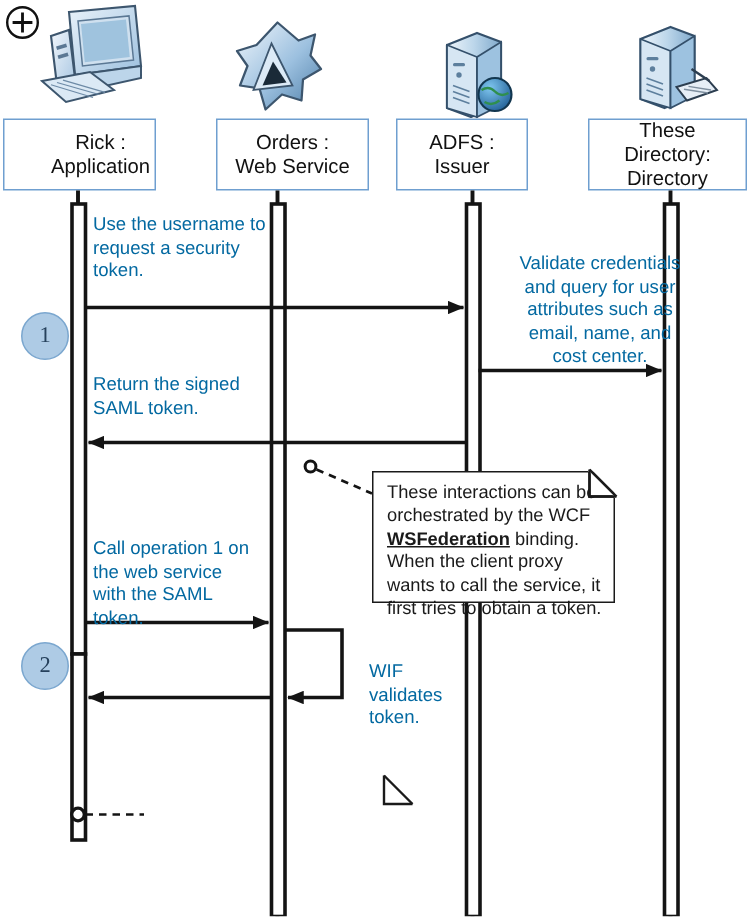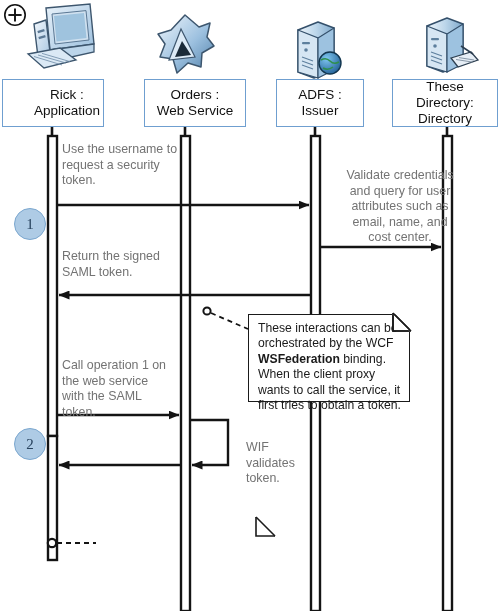--- a/index.html
+++ b/index.html
@@ -35,21 +35,21 @@
   
   .actor-icon{position:absolute;}
 
   
 
   
   .msg{
     position:absolute;
     font-size:12.4px;
     line-height:15.5px;
-    color:#737373;
+    color:#0369a1;
   }
   .msg.center{text-align:center;}
 
   
   .step{
     position:absolute;
     width:30px;height:30px;border-radius:50%;
     background:#aecbe5;
     border:1.5px solid #7ba7cf;
     display:flex;align-items:center;justify-content:center;
@@ -64,21 +64,21 @@
     background:#ffffff;
     border:1.6px solid #1a1a1a;
     font-size:12.2px;
     line-height:15.4px;
     padding:6px 8px 6px 9px;
     color:#1a1a1a;
   }
   .note .foldline{
     position:absolute;right:-2px;top:-2px;width:20px;height:20px;
   }
-  b{font-weight:bold;}
+  b{font-weight:bold;text-decoration:underline;}
 </style>
 </head>
 <body>
 
 <div id="canvas">
 
   <svg class="zoom-icon" viewBox="0 0 24 24">
     <circle cx="12" cy="12" r="10.2" fill="none" stroke="#111" stroke-width="1.6"></circle>
     <line x1="12" y1="5.4" x2="12" y2="18.6" stroke="#111" stroke-width="1.9"></line>
     <line x1="5.4" y1="12" x2="18.6" y2="12" stroke="#111" stroke-width="1.9"></line>
@@ -176,21 +176,21 @@
   </svg>
 
   <div class="actor-box" style="left:2px;top:79px;width:102px;height:48px;justify-content:flex-end;">
     <span class="actor-label">Rick :
 Application</span>
   </div>
   <div class="actor-box" style="left:134px;top:79px;width:102px;height:48px;margin-left:10px;">
     <span class="actor-label">Orders :
 Web Service</span>
   </div>
-  <div class="actor-box" style="left:264px;top:79px;width:88px;height:48px;margin-left:12px;">
+  <div class="actor-box" style="left:264px;top:79px;width:88px;height:48px;">
     <span class="actor-label">ADFS : Issuer</span>
   </div>
   <div class="actor-box" style="left:392px;top:79px;width:106px;height:48px;">
     <span class="actor-label">These Directory:
 Directory</span>
   </div>
 
   <svg style="position:absolute;left:0;top:0;" width="500" height="611" viewBox="0 0 500 611">
     <defs>
       <marker id="arrowR" markerWidth="11" markerHeight="9" refX="10.5" refY="4.5" orient="auto" markerUnits="userSpaceOnUse">

